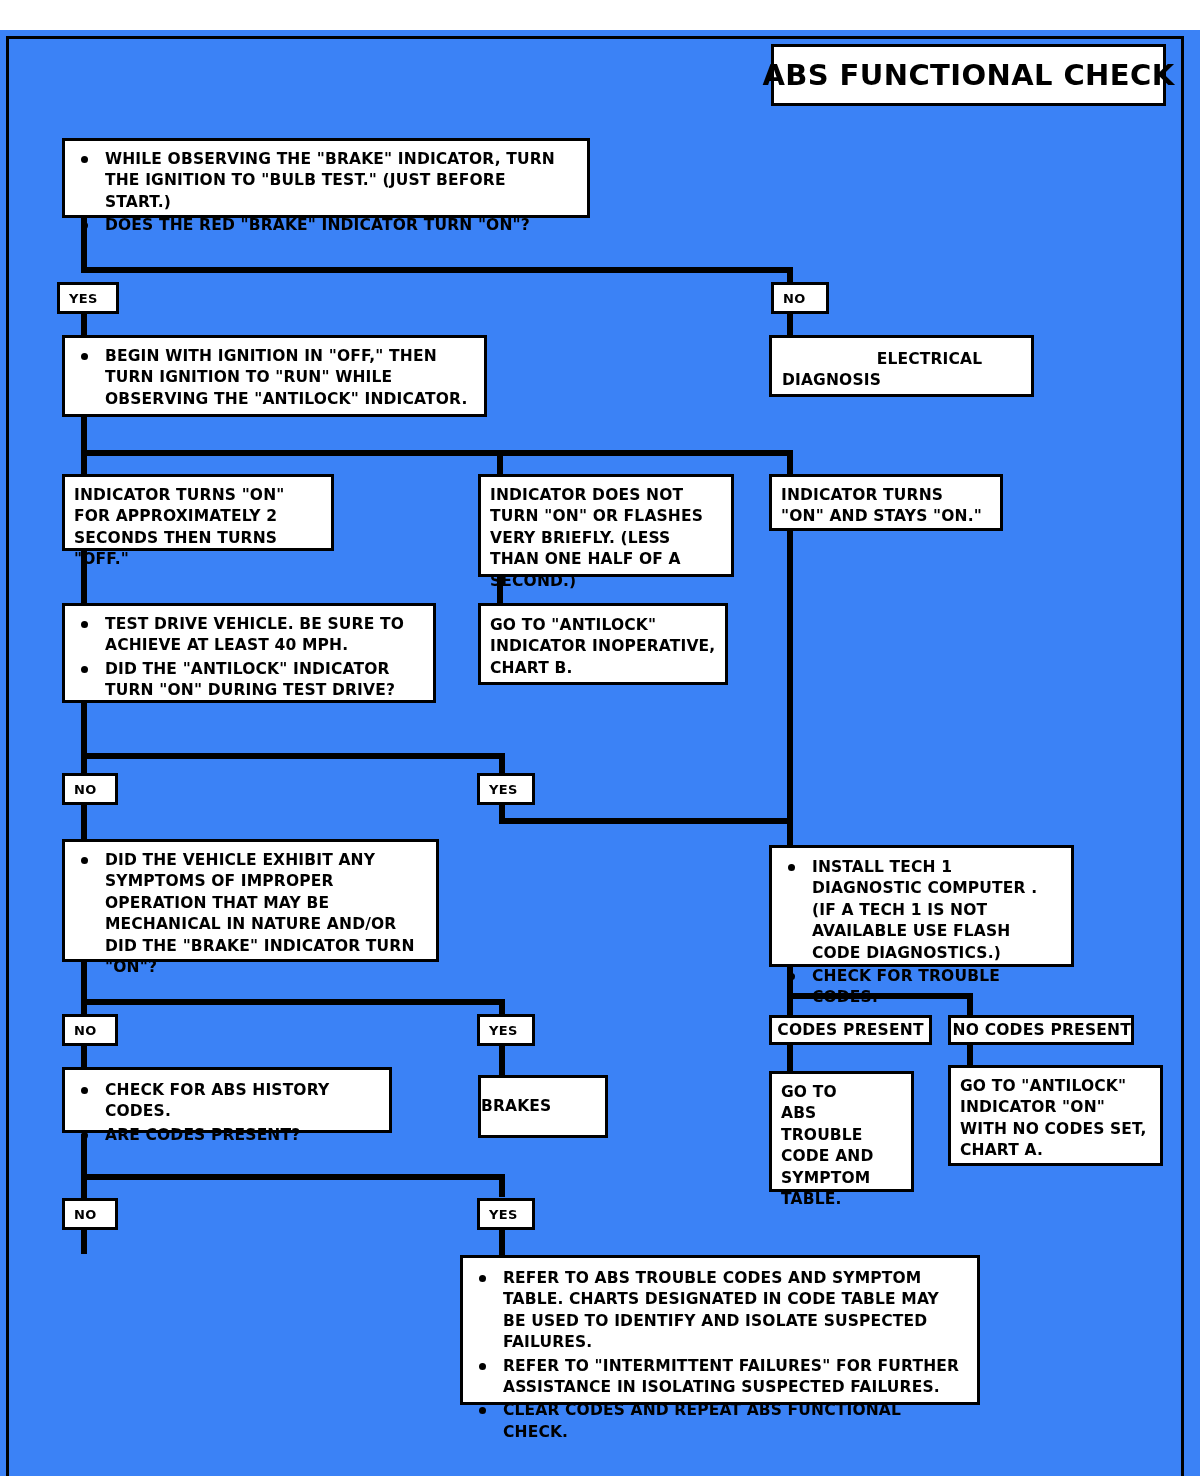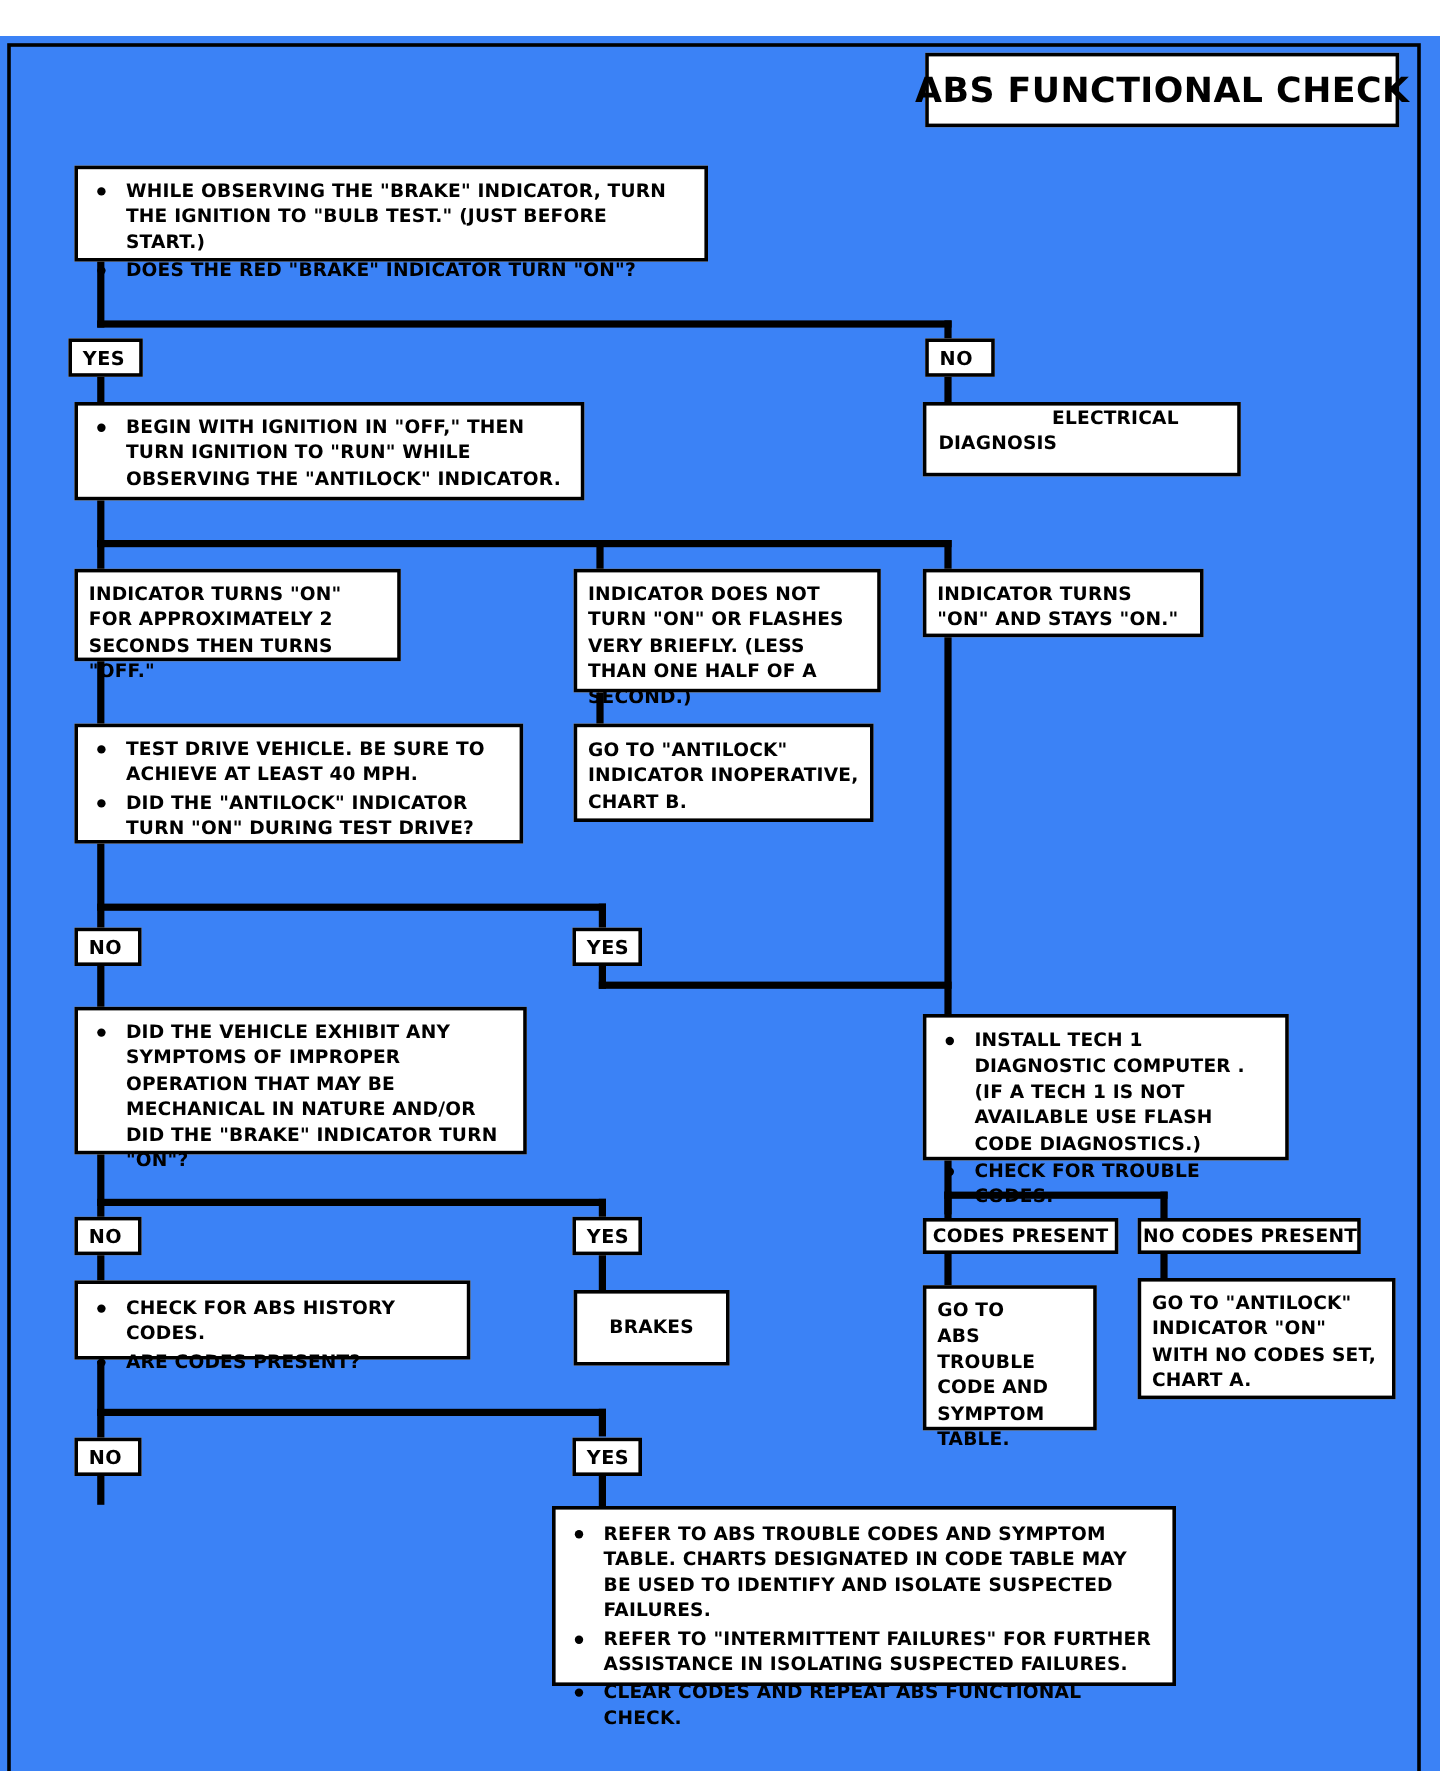--- a/index.html
+++ b/index.html
@@ -80,21 +80,21 @@
   
   .plain{ white-space:pre-line; }
 
   
   .chip{
     position:absolute;
     border:3px solid #000;
     box-sizing:border-box;
     background:#fff;
     color:#000;
-    font-size:16px;
+    font-size:13px;
     font-weight:bold;
     display:flex;
     align-items:center;
     padding-left:9px;
     letter-spacing:0.4px;
     z-index:6;
   }
 
   
   .branchbox{
@@ -227,21 +227,21 @@
   <div class="box" style="left:62px;top:108px;width:528px;height:80px;">
     <div class="pad">
       <ul class="bl">
         <li>WHILE OBSERVING THE "BRAKE" INDICATOR, TURN THE IGNITION TO "BULB TEST." (JUST BEFORE START.)</li>
         <li>DOES THE RED "BRAKE" INDICATOR TURN "ON"?</li>
       </ul>
     </div>
   </div>
 
   <div class="box" style="left:769px;top:305px;width:265px;height:62px;">
-    <div class="pad" style="padding:0 10px;">
+    <div class="pad" style="padding:11px 10px;">
       <div style="text-align:center;padding-left:56px;">ELECTRICAL</div>
       <div style="text-align:left;">DIAGNOSIS</div>
     </div>
   </div>
 
   <div class="box" style="left:62px;top:305px;width:425px;height:82px;">
     <div class="pad">
       <ul class="bl">
         <li>BEGIN WITH IGNITION IN "OFF," THEN TURN IGNITION TO "RUN" WHILE OBSERVING THE "ANTILOCK" INDICATOR.</li>
       </ul>
@@ -307,21 +307,21 @@
 
   <div class="box" style="left:62px;top:1037px;width:330px;height:66px;">
     <div class="pad" style="padding:10px 10px;">
       <ul class="bl">
         <li>CHECK FOR ABS HISTORY CODES.</li>
         <li>ARE CODES PRESENT?</li>
       </ul>
     </div>
   </div>
 
-  <div class="box" style="left:478px;top:1045px;width:130px;height:63px;display:flex;align-items:center;justify-content:center;">
+  <div class="box" style="left:478px;top:1045px;width:130px;height:63px;display:flex;align-items:center;justify-content:flex-start;">
     <span>BRAKES</span>
   </div>
 
   <div class="box" style="left:769px;top:1041px;width:145px;height:121px;">
     <div class="pad" style="padding:8px 9px;">
       <div class="plain">GO TO
  ABS TROUBLE
 CODE AND
 SYMPTOM
 TABLE.</div>

